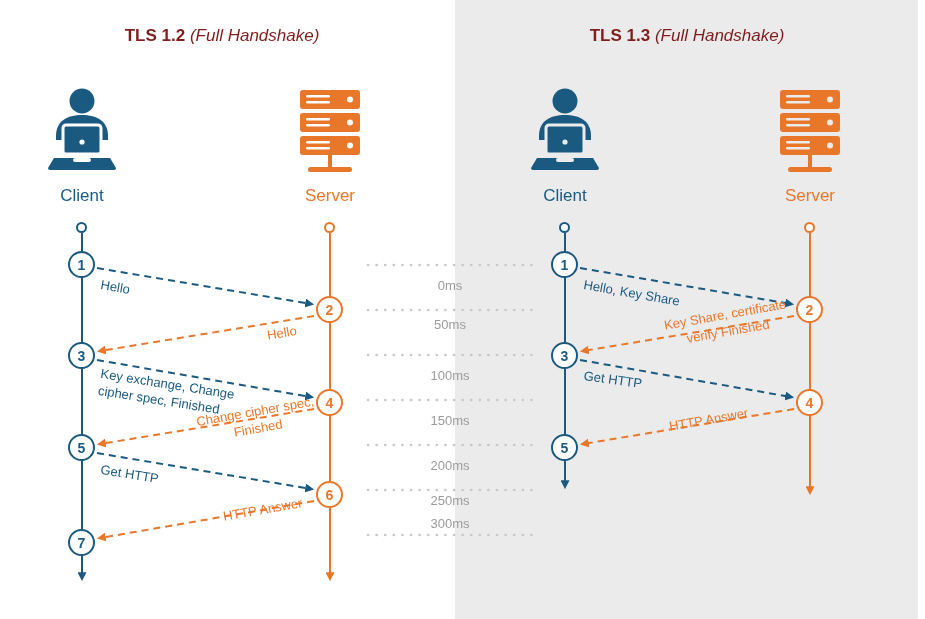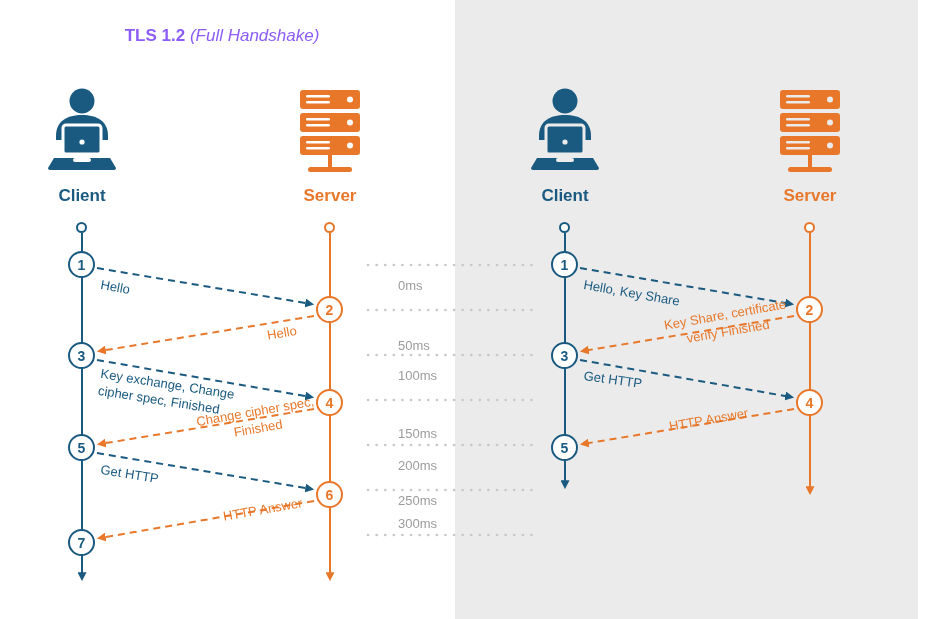--- a/index.html
+++ b/index.html
@@ -1,38 +1,38 @@
 <!DOCTYPE html>
 <html><head>
 <meta charset="utf-8">
 <style>
   * { margin:0; padding:0; box-sizing:border-box; }
   html,body { background:#fff; }
   body { font-family:"Liberation Sans", sans-serif; }
   .stage { position:relative; width:925px; height:619px; background:#fff; overflow:hidden; }
   .gray-panel { position:absolute; left:455px; top:0; width:463px; height:619px; background:#ebebeb; }
   svg.overlay { position:absolute; left:0; top:0; z-index:1; }
-  .title { position:absolute; width:330px; text-align:center; font-size:17px; color:#8b5cf6; z-index:3; }
+  .title { position:absolute; width:330px; text-align:center; font-size:17px; color:#7f1d1d; z-index:3; }
   .t-name { font-weight:bold; }
   .t-qual { font-style:italic; }
-  .actor-label { position:absolute; width:110px; text-align:center; font-size:17px; font-weight:bold; z-index:3; }
+  .actor-label { position:absolute; width:110px; text-align:center; font-size:17px; font-weight:normal; z-index:3; }
   .c-blue { color:#1a5a80; }
   .c-orange { color:#e8772a; }
   .icon { position:absolute; z-index:3; }
   .terminal { position:absolute; width:11px; height:11px; border-radius:50%; background:#fff; z-index:3; }
   .terminal.blue { border:2.5px solid #1a5a80; }
   .terminal.orange { border:2.5px solid #e8772a; }
   .node { position:absolute; width:27px; height:27px; border-radius:50%; background:#fff;
           display:flex; align-items:center; justify-content:center;
           font-size:14px; font-weight:700; z-index:3; }
   .node.blue { border:2.5px solid #1a5a80; color:#1a5a80; }
   .node.orange { border:2.5px solid #e8772a; color:#e8772a; }
   .msg { position:absolute; font-size:13px; line-height:1.3; white-space:nowrap; z-index:2; transform-origin:left top; }
   .msg.center { text-align:center; }
-  .time-label { position:absolute; left:398px; width:104px; font-size:13px; color:#9b9b9b; z-index:2; }
+  .time-label { position:absolute; left:398px; width:104px; text-align:center; font-size:13px; color:#9b9b9b; z-index:2; }
 </style>
 </head>
 <body>
 
 <div class="stage">
 
   <div class="gray-panel"></div>
 
   <svg class="overlay" width="925" height="619" viewBox="0 0 925 619">
     <defs>
@@ -72,20 +72,24 @@
       <line x1="794" y1="316" x2="583" y2="351" stroke="#e8772a" marker-end="url(#mo)"></line>
       <line x1="580" y1="360" x2="791" y2="397" stroke="#1a5a80" marker-end="url(#mb)"></line>
       <line x1="794" y1="409" x2="583" y2="444" stroke="#e8772a" marker-end="url(#mo)"></line>
     </g>
   </svg>
 
   <div class="title" style="left:57px;top:26px">
     <span class="t-name">TLS 1.2</span>
     <span class="t-qual">(Full Handshake)</span>
   </div>
+  <div class="title" style="left:522px;top:26px">
+    <span class="t-name">TLS 1.3</span>
+    <span class="t-qual">(Full Handshake)</span>
+  </div>
 
   <svg class="icon" style="left:42px;top:84px" width="80" height="98" viewBox="0 0 80 98">
     <circle cx="40" cy="17" r="12.5" fill="#1a5a80"></circle>
     <path d="M14 52 C14 37 25 31 40 31 C55 31 66 37 66 52 L66 56 L14 56 Z" fill="#1a5a80"></path>
     <rect x="21" y="41" width="38" height="29" rx="3" fill="#1a5a80" stroke="#fff" stroke-width="3"></rect>
     <circle cx="40" cy="58" r="2.6" fill="#fff"></circle>
     <path d="M12 74 L68 74 L74 84 Q74 86 71 86 L9 86 Q6 86 6 84 Z" fill="#1a5a80"></path>
     <rect x="31" y="74" width="18" height="4" rx="2" fill="#fff"></rect>
   </svg>
 
@@ -193,20 +197,20 @@
     <span>verify  Finished</span>
   </div>
   <div class="msg c-blue" style="left:585px;top:368px;transform:rotate(8deg)">
     <span>Get HTTP</span>
   </div>
   <div class="msg c-orange" style="left:668px;top:419px;transform:rotate(-10deg)">
     <span>HTTP Answer</span>
   </div>
 
   <div class="time-label" style="top:278px">0ms</div>
-  <div class="time-label" style="top:338px">50ms</div>
+  <div class="time-label" style="top:317px">50ms</div>
   <div class="time-label" style="top:368px">100ms</div>
-  <div class="time-label" style="top:426px">150ms</div>
+  <div class="time-label" style="top:413px">150ms</div>
   <div class="time-label" style="top:458px">200ms</div>
   <div class="time-label" style="top:493px">250ms</div>
   <div class="time-label" style="top:516px">300ms</div>
 
 </div>
 
 </body></html>

